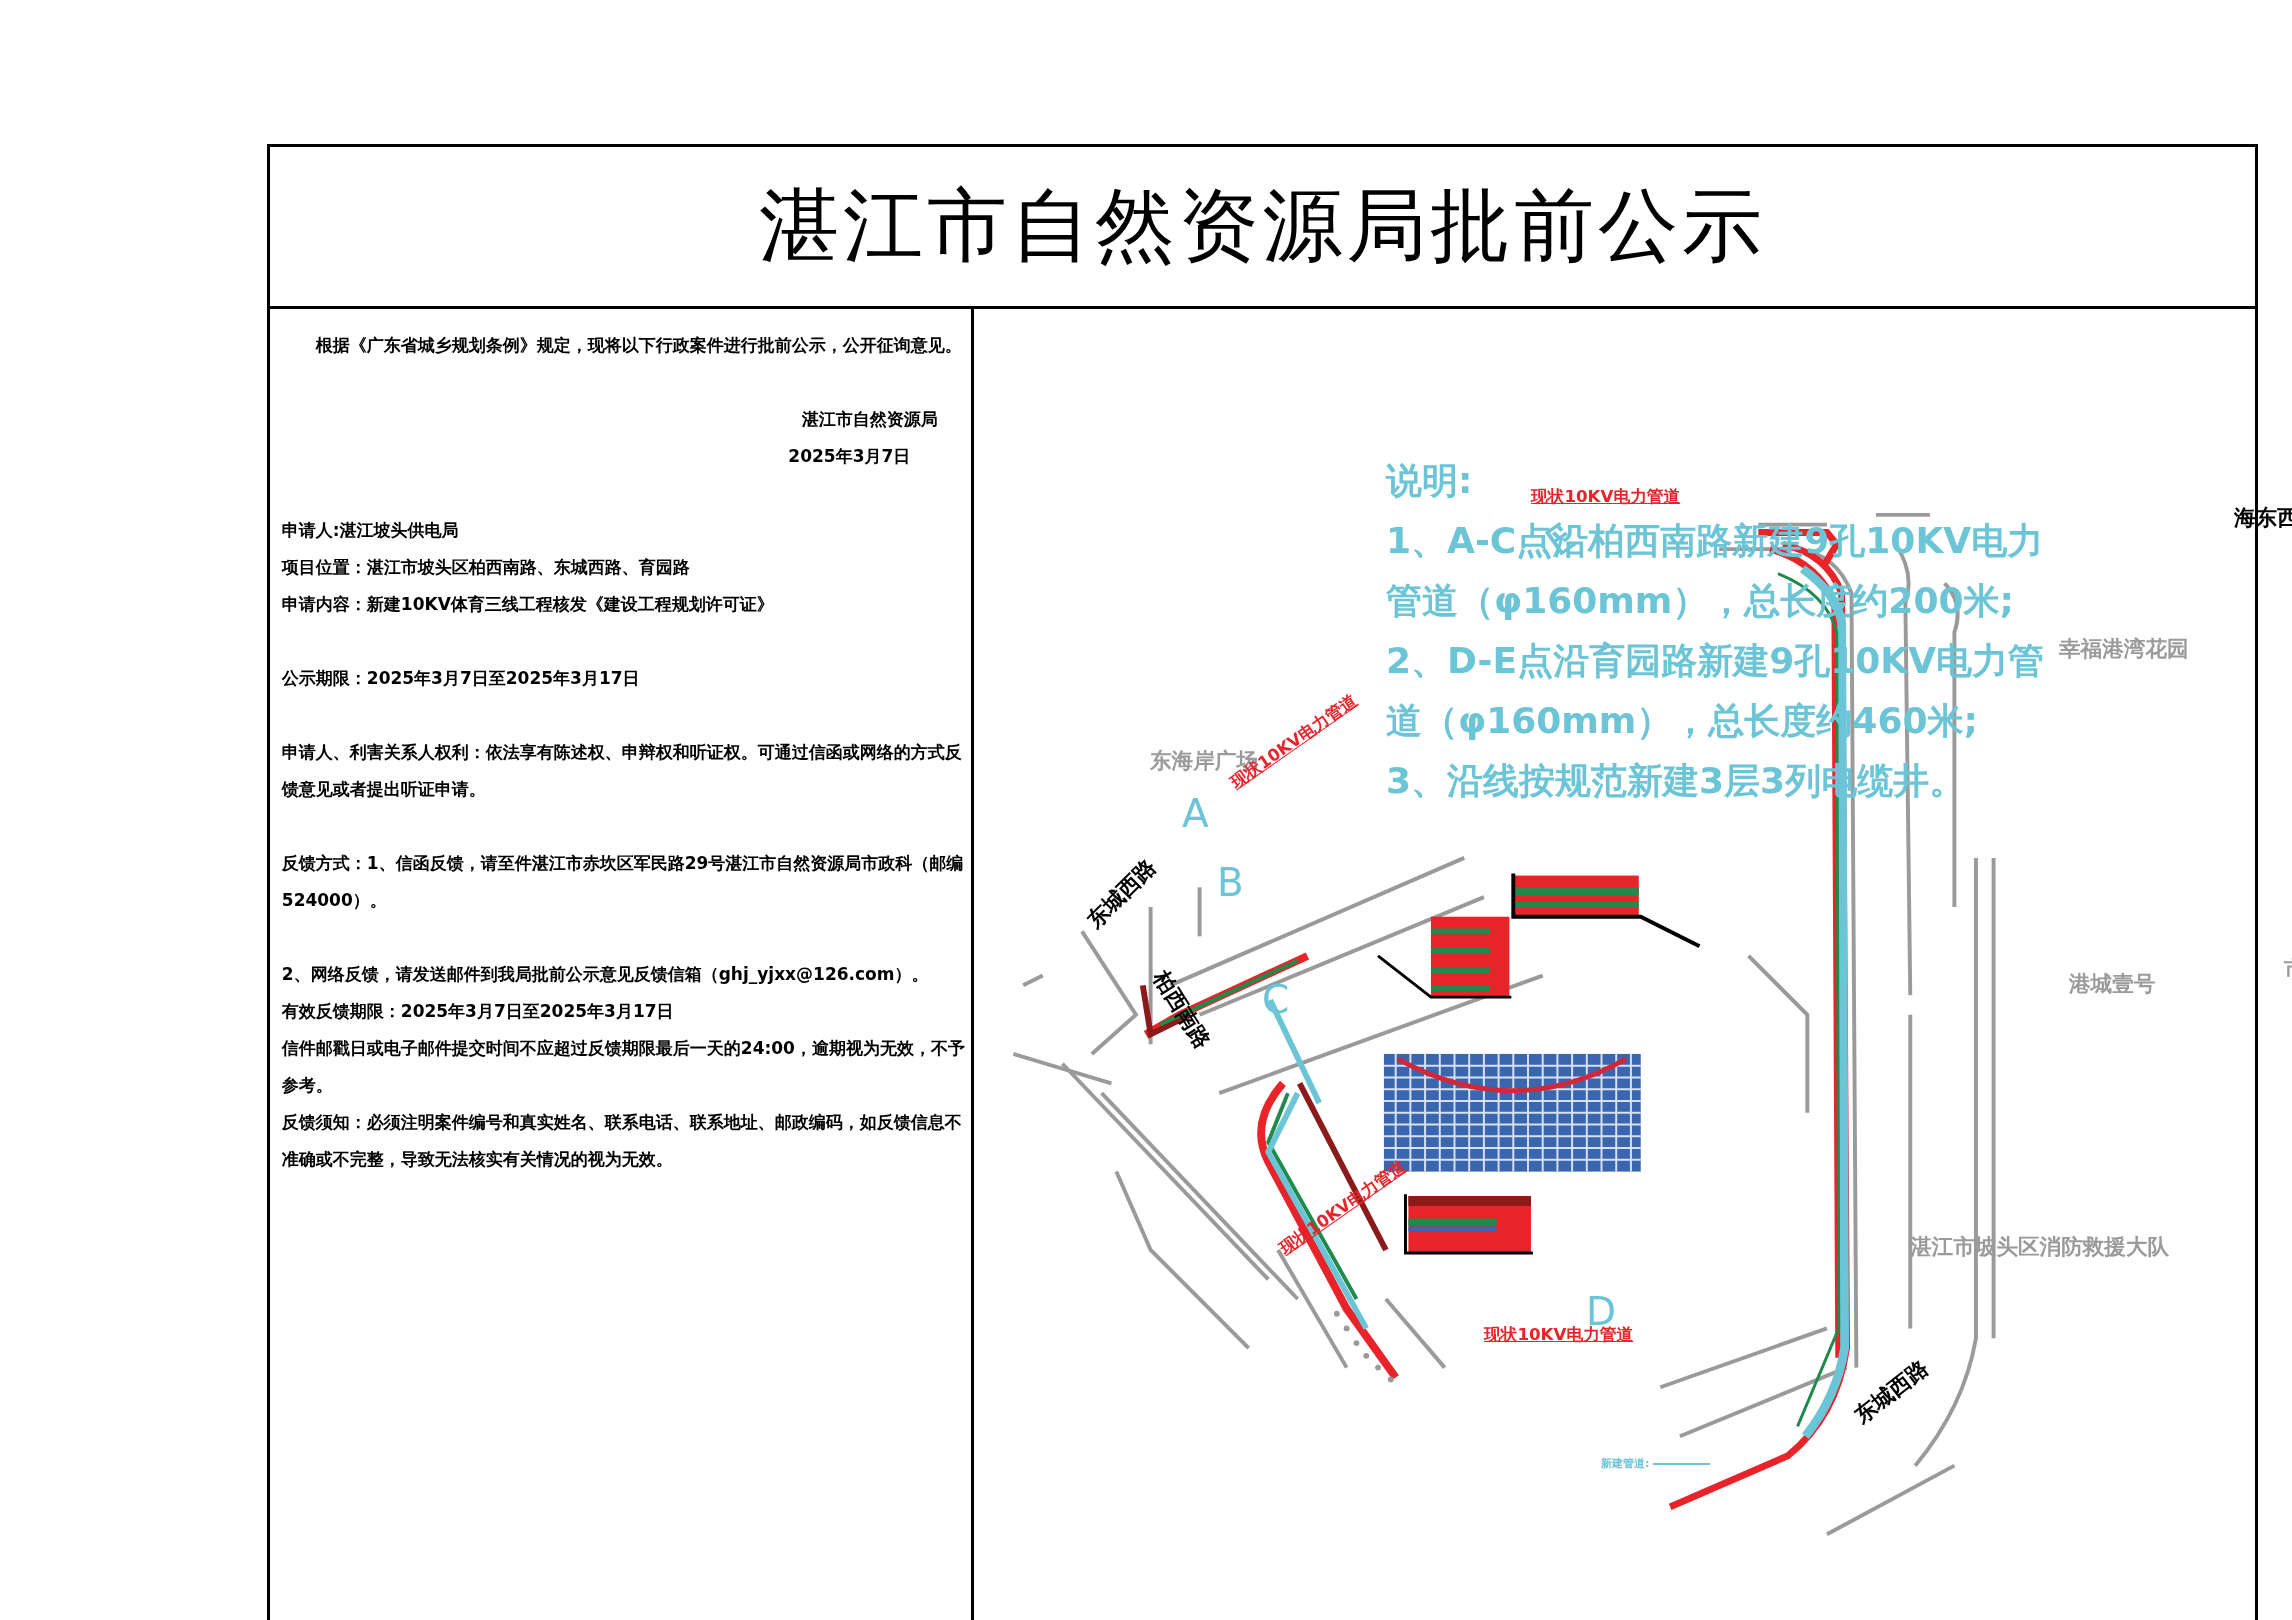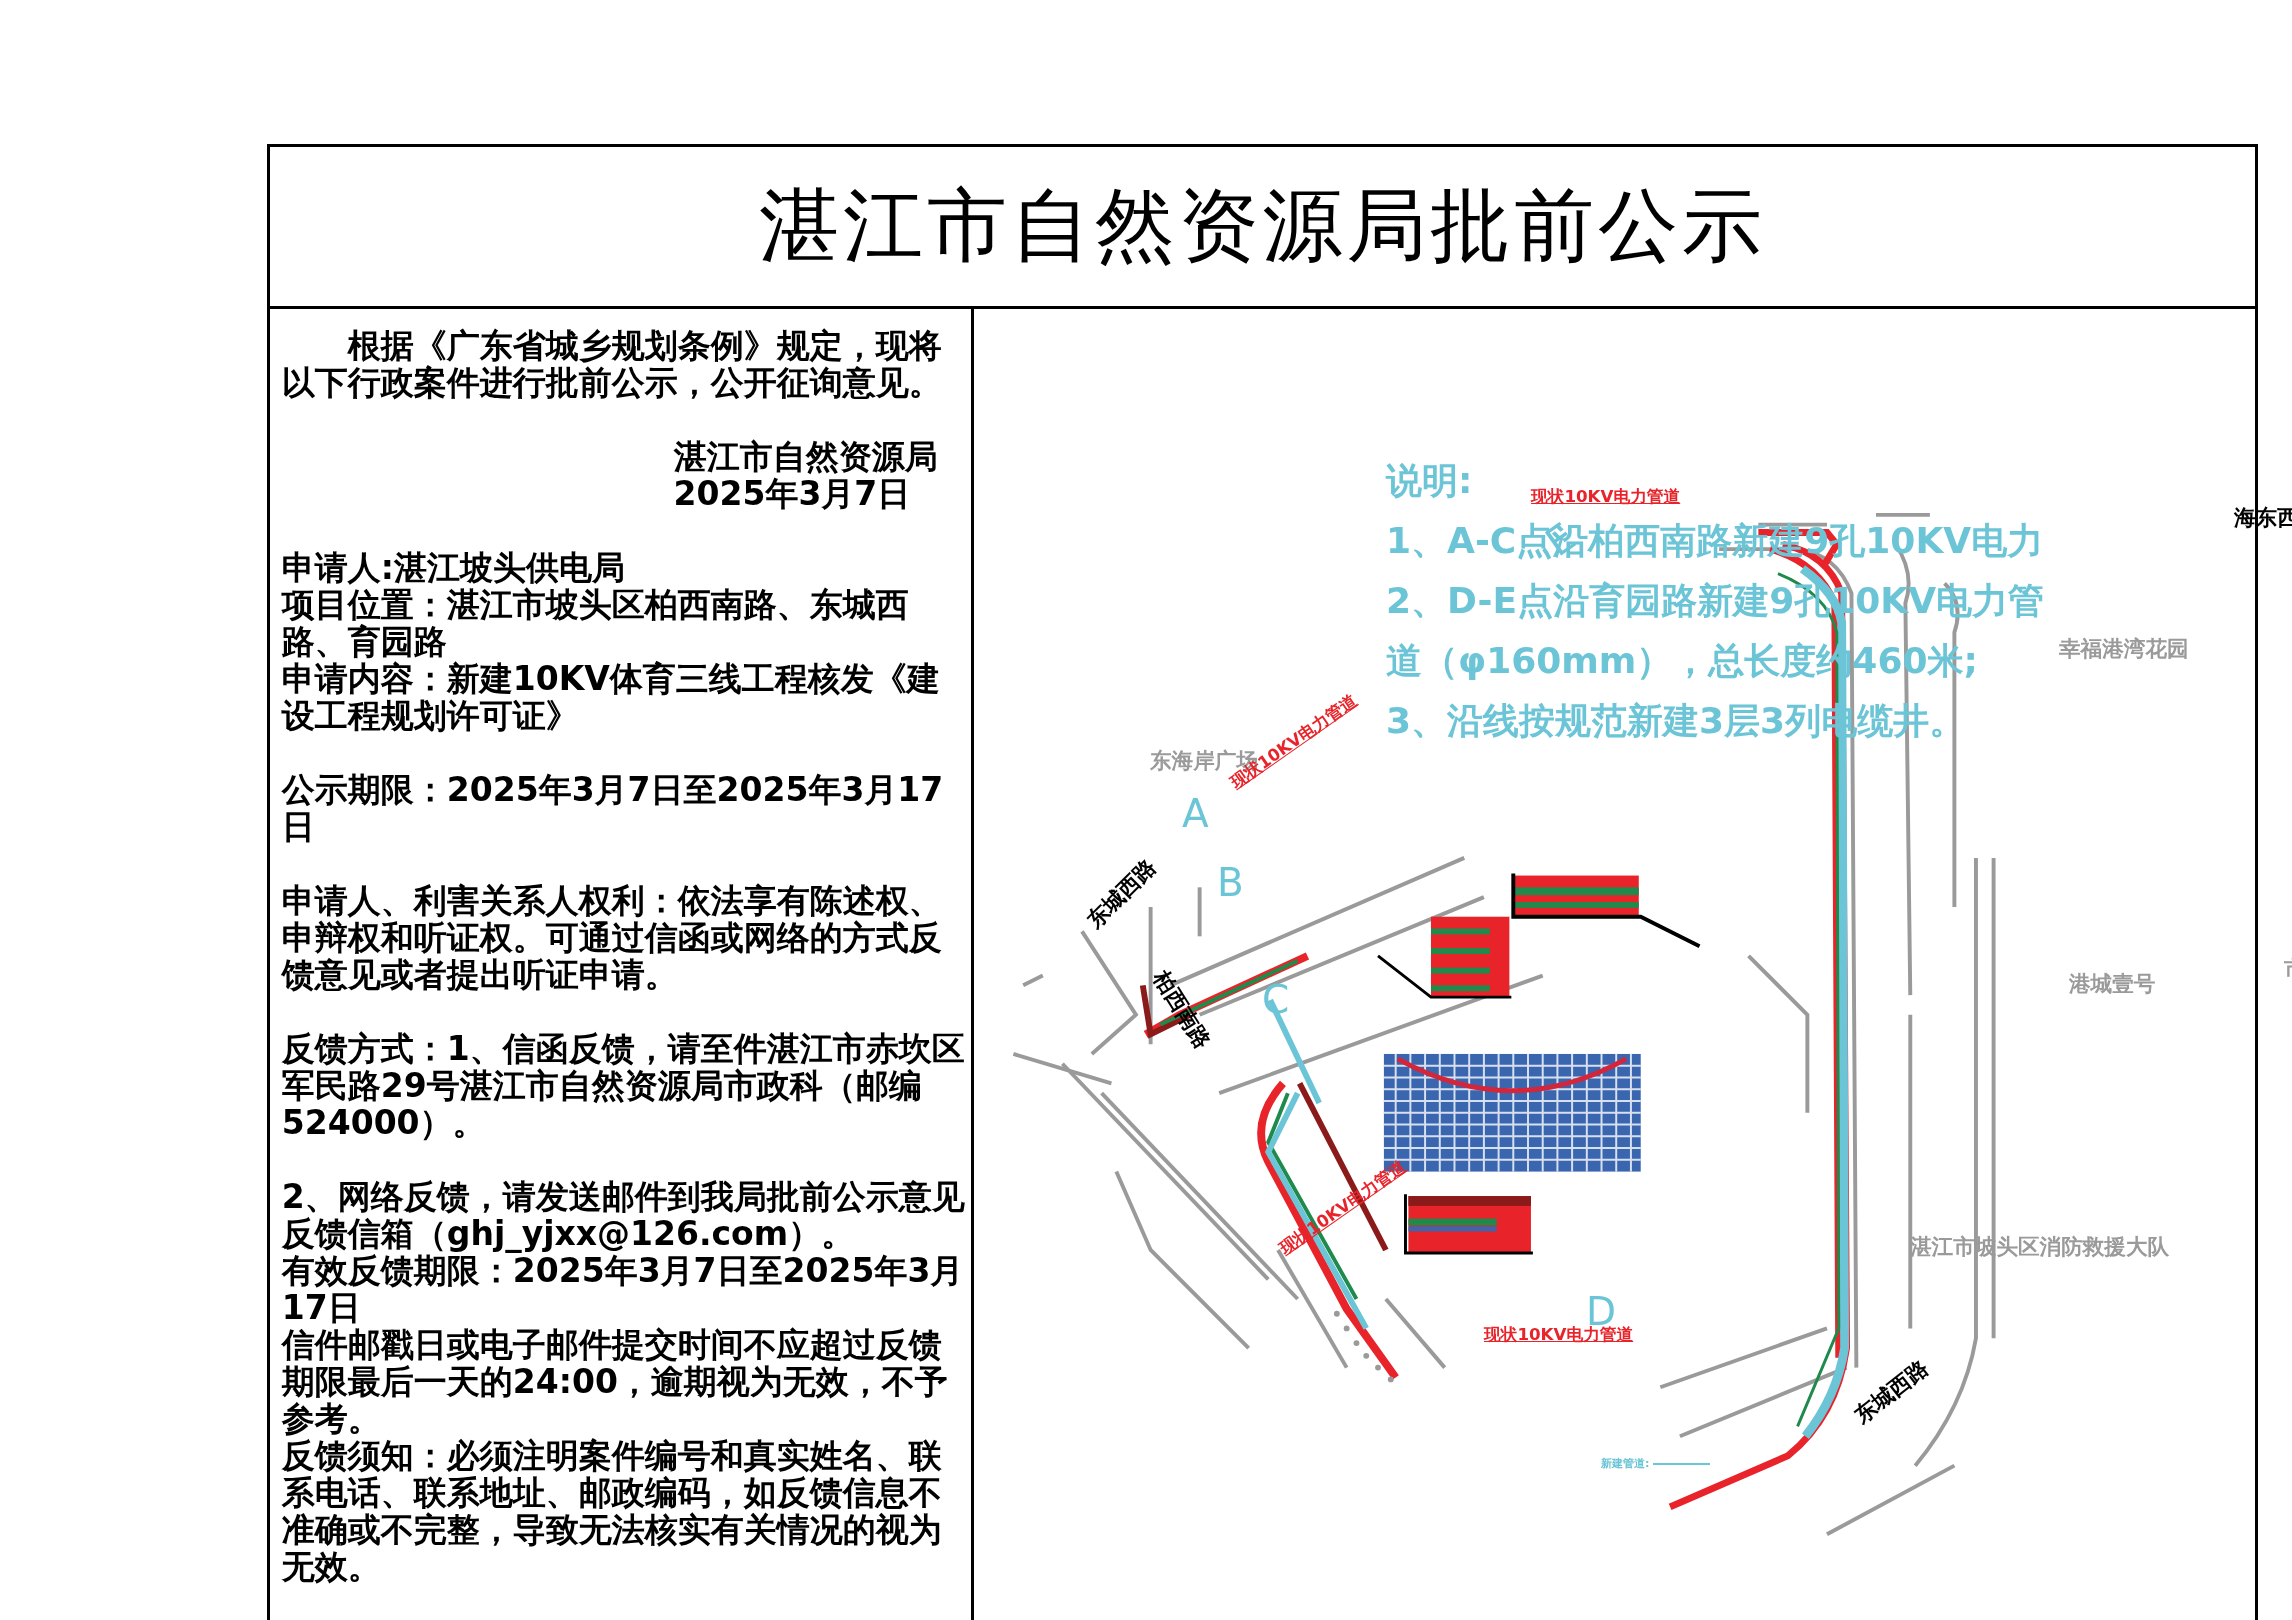--- a/index.html
+++ b/index.html
@@ -7,21 +7,21 @@
          font-family:"DejaVu Sans", sans-serif; color:#000; }
   .frame { position:absolute; left:267px; top:144px; width:1991px; height:1568px;
            border:3.9px solid #000; box-sizing:border-box; }
   .title-row { position:absolute; left:0; top:0; right:0; height:162px;
                border-bottom:3.9px solid #000; box-sizing:border-box;
                display:flex; align-items:center; justify-content:center; }
   .title { font-family:"DejaVu Serif", serif; font-size:80px; letter-spacing:3.9px; font-weight:normal; }
   .left-col { position:absolute; left:0; top:162px; width:704px; bottom:0;
               border-right:3.9px solid #000; box-sizing:border-box; padding:17.6px 5.9px 0 11.8px; }
   .right-col { position:absolute; left:704px; top:162px; right:0; bottom:0;text-decoration:underline; }
-  .p { font-family:"DejaVu Sans", sans-serif; font-weight:bold; font-size:33px; line-height:37px; margin:0; }
+  .p { font-family:"DejaVu Sans", sans-serif; font-weight:bold; font-size:17px; line-height:37px; margin:0; }
   .indent { text-indent:2em; }
   .sign { text-align:right; padding-right:27.4px; }
   .sign .date { padding-right:27.4px; }
   .gap { height:37px; }
   .notes { position:absolute; left:412px; top:142px; color:#6cc5d6; font-weight:bold;
            font-size:36px; line-height:60px; font-family:"DejaVu Sans", sans-serif; }
   .map { position:absolute; left:0; top:0; width:1554px; height:1238px; }
   .lbl { position:absolute; font-weight:bold; white-space:nowrap; }
   .gray { color:#9a9a9a; font-size:21.6px; }
   .black { color:#000; font-size:21.6px; }
@@ -163,20 +163,21 @@
           <circle cx="390" cy="1055" r="3"></circle>
           <circle cx="400" cy="1068" r="3"></circle>
           <circle cx="412" cy="1080" r="3"></circle>
           <circle cx="425" cy="1092" r="3"></circle>
       </g>
     </svg>
 
     <div class="notes">
       <div>说明:</div>
       <div>1、A-C点沿柏西南路新建9孔10KV电力</div>
+      <div>管道（φ160mm），总长度约200米;</div>
       <div>2、D-E点沿育园路新建9孔10KV电力管</div>
       <div>道（φ160mm），总长度约460米;</div>
       <div>3、沿线按规范新建3层3列电缆井。</div>
     </div>
 
     <div class="lbl gray" style="left:1085px;top:325px;">幸福港湾花园</div>
     <div class="lbl gray" style="left:1095px;top:660px;">港城壹号</div>
     <div class="lbl gray" style="left:1310px;top:645px;">市第三十一中学</div>
     <div class="lbl gray" style="left:936px;top:923px;">湛江市坡头区消防救援大队</div>
     <div class="lbl gray" style="left:176px;top:437px;">东海岸广场</div>

